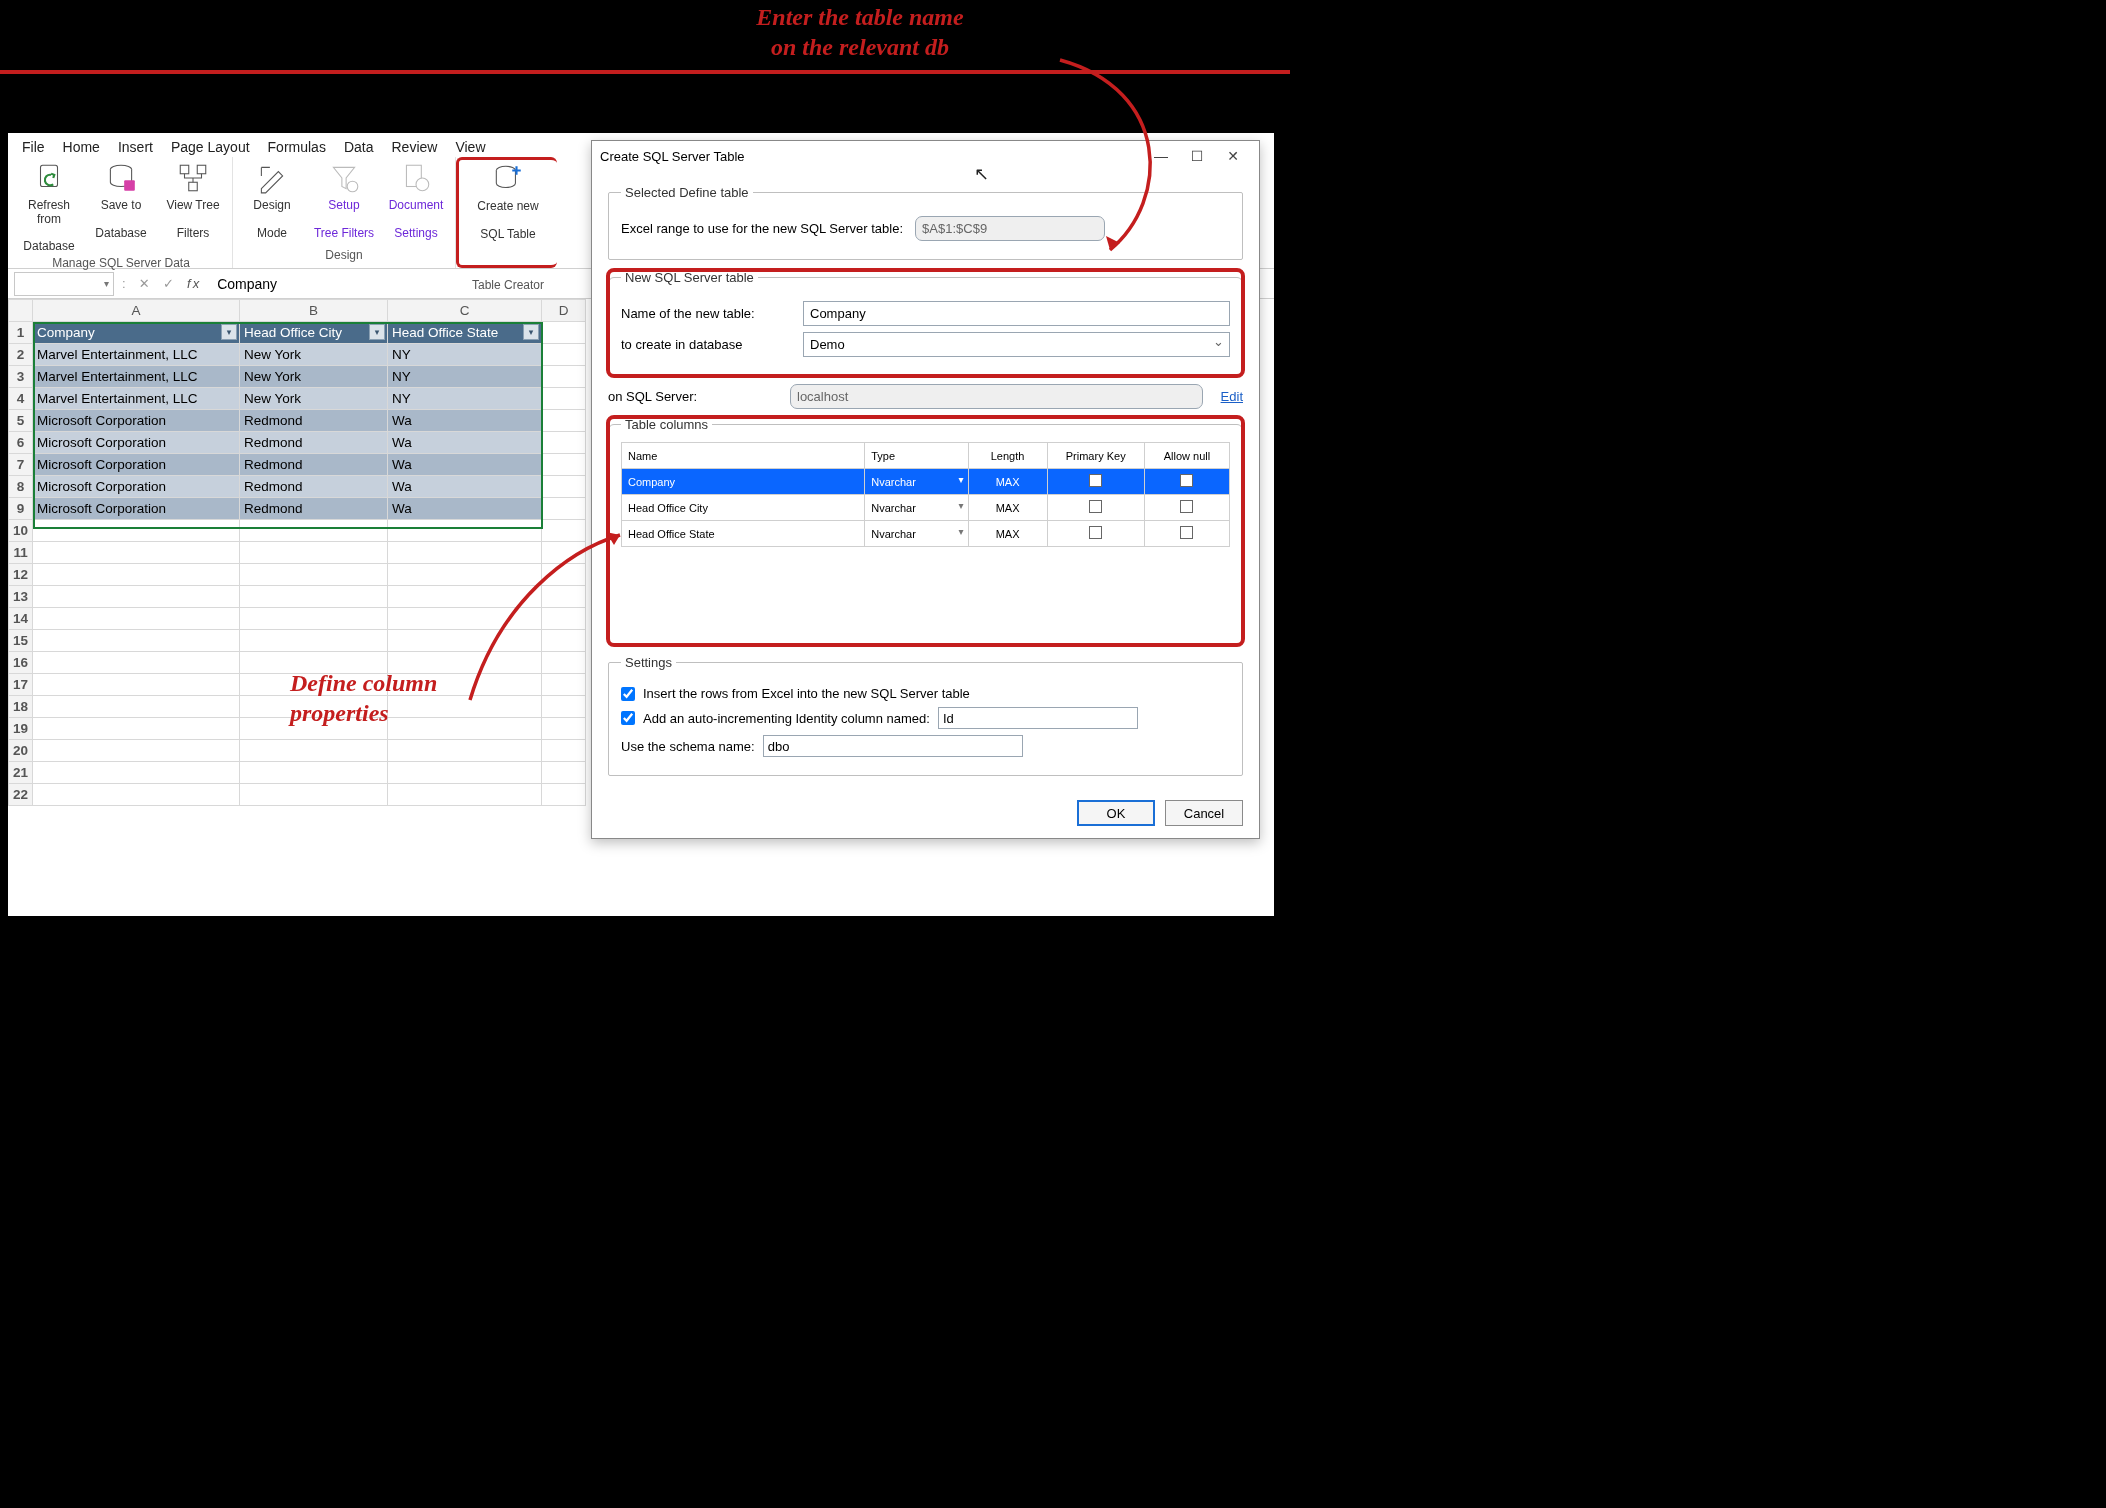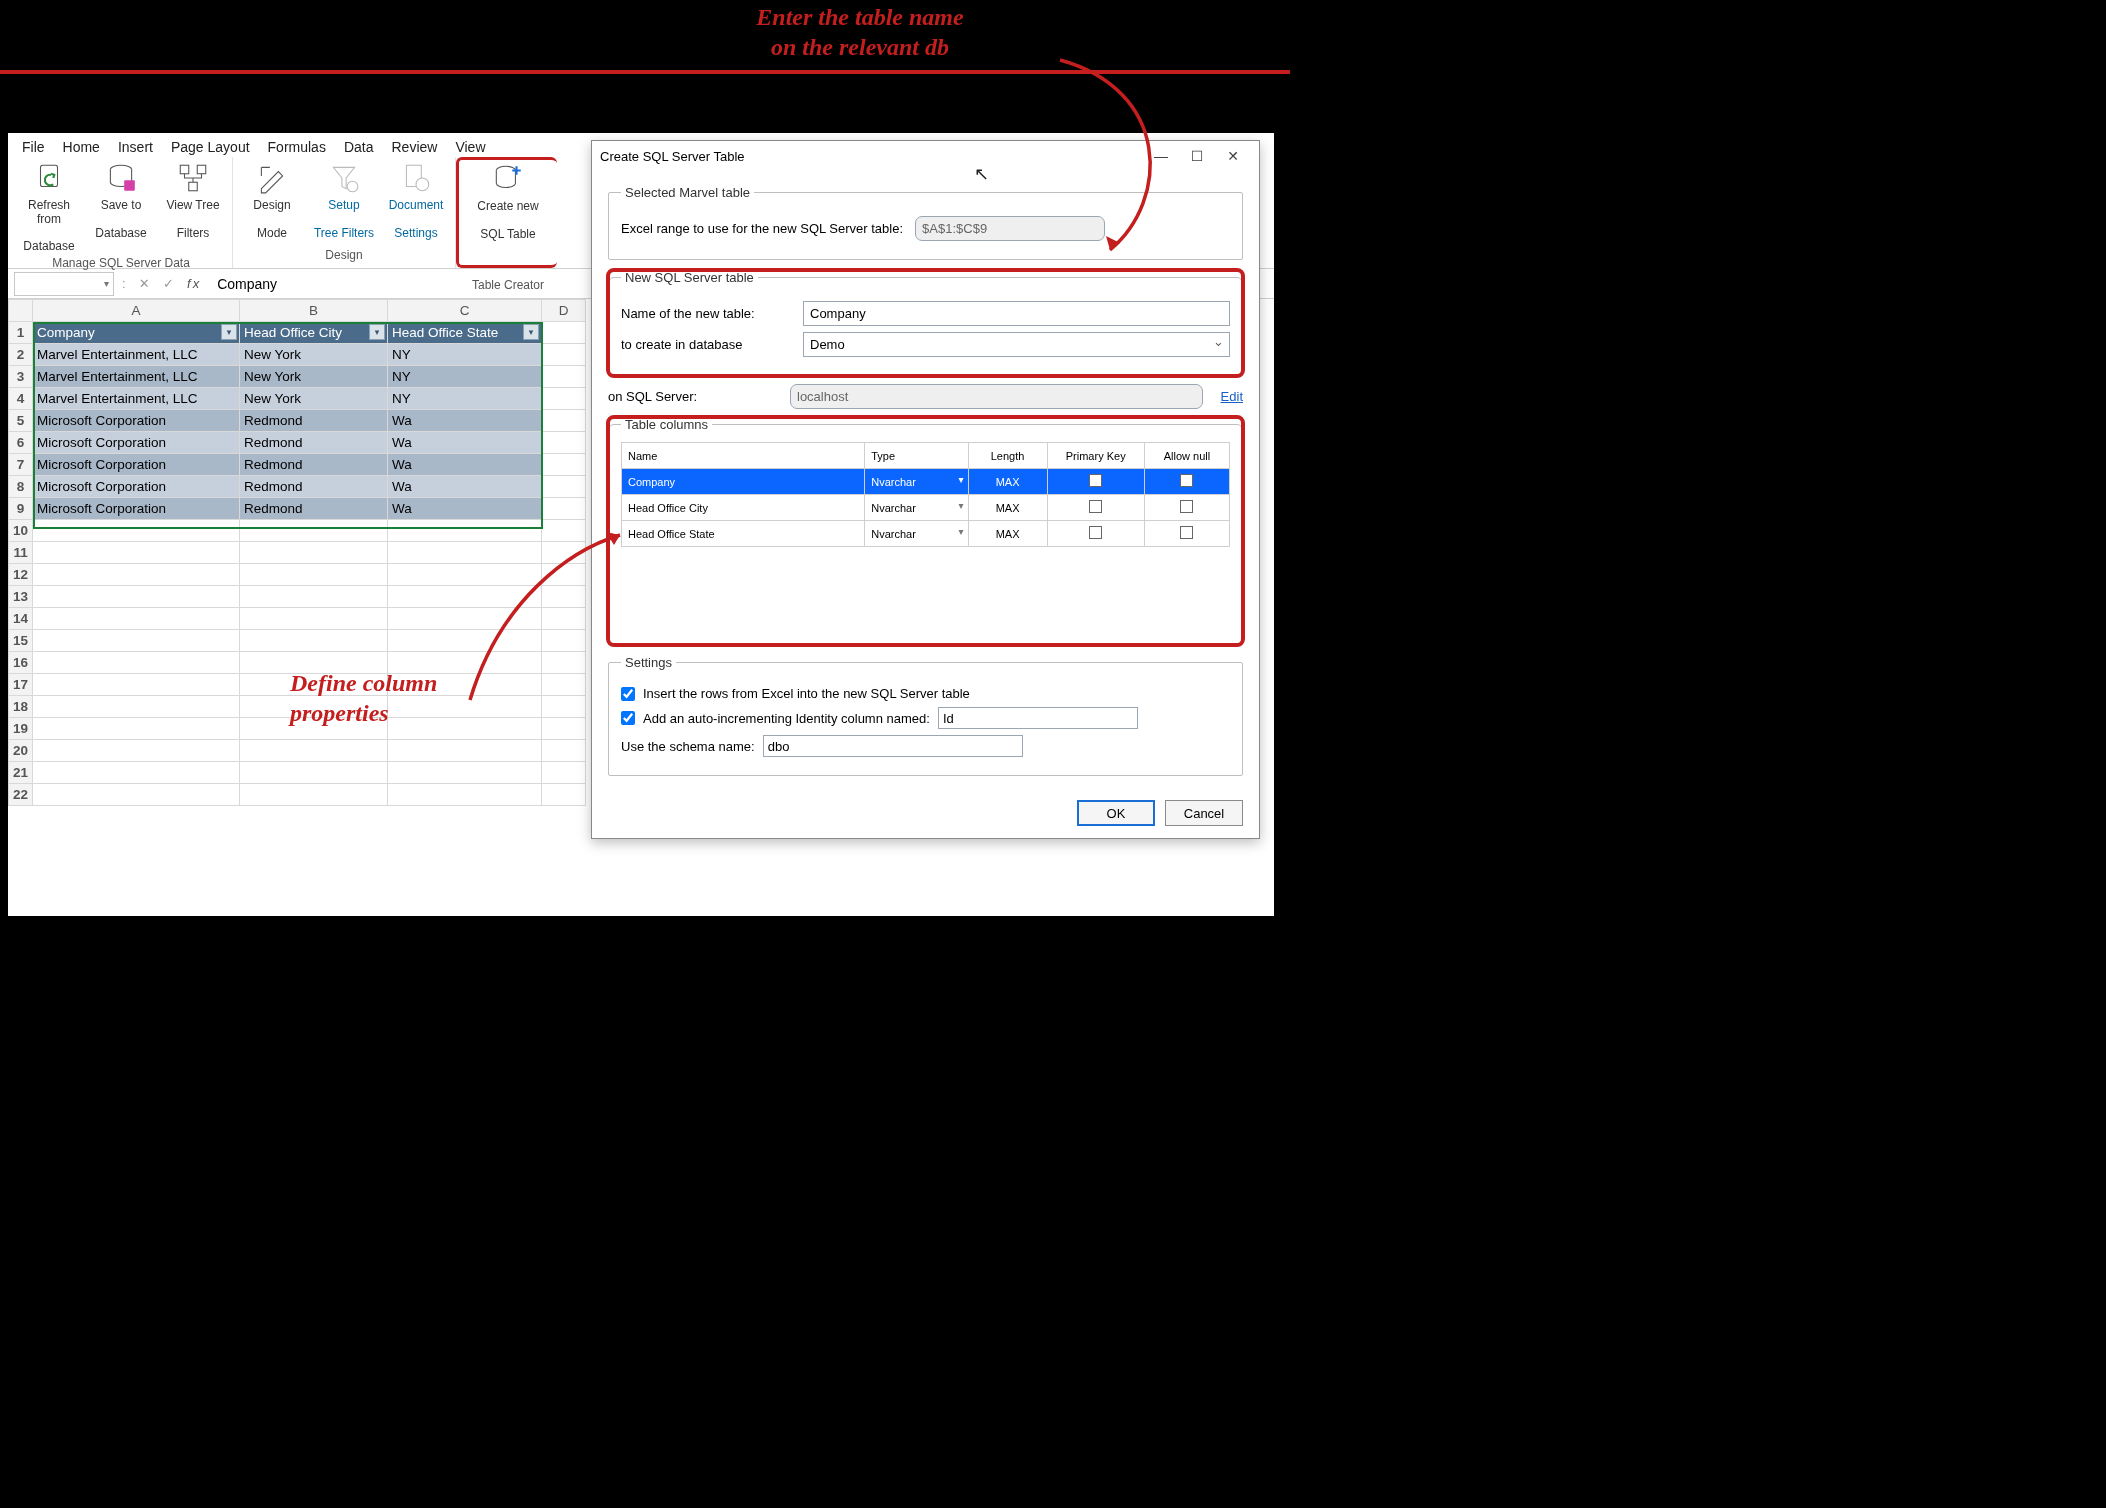--- a/index.html
+++ b/index.html
@@ -81,21 +81,21 @@
     display: flex;
     flex-direction: column;
     align-items: center;
     width: 66px;
     padding: 2px 2px;
     font-size: 12px;
     text-align: center;
     line-height: 1.15;
     color: #333;
   }
-  .ribbon-btn.disabled { color: #0369a1; }
+  .ribbon-btn.disabled { color: #6d28d9; }
   .ribbon-btn .icon {
     width: 34px; height: 34px;
     margin-bottom: 4px;
     display:flex;align-items:center;justify-content:center;
   }
   .group-label {
     font-size: 12px;
     color: #555;
     margin-top: auto;
     padding-bottom: 4px;
@@ -586,21 +586,21 @@
 <div class="dialog" style="top:140px; left:591px; width:669px;">
   <div class="dlg-titlebar">
     <span class="title">Create SQL Server Table</span>
     <span class="winbtn">—</span>
     <span class="winbtn">☐</span>
     <span class="winbtn">✕</span>
   </div>
 
   <div class="dlg-body">
     <fieldset>
-      <legend>Selected Marvel table</legend>
+      <legend>Selected Define table</legend>
       <div class="form-row">
         <label style="width:auto">Excel range to use for the new SQL Server table:</label>
         <input class="field ro" style="flex: 0 0 190px;" readonly="" value="$A$1:$C$9">
       </div>
     </fieldset>
 
     <fieldset class="hl-red">
       <legend>New SQL Server table</legend>
       <div class="form-row">
         <label>Name of the new table:</label>

